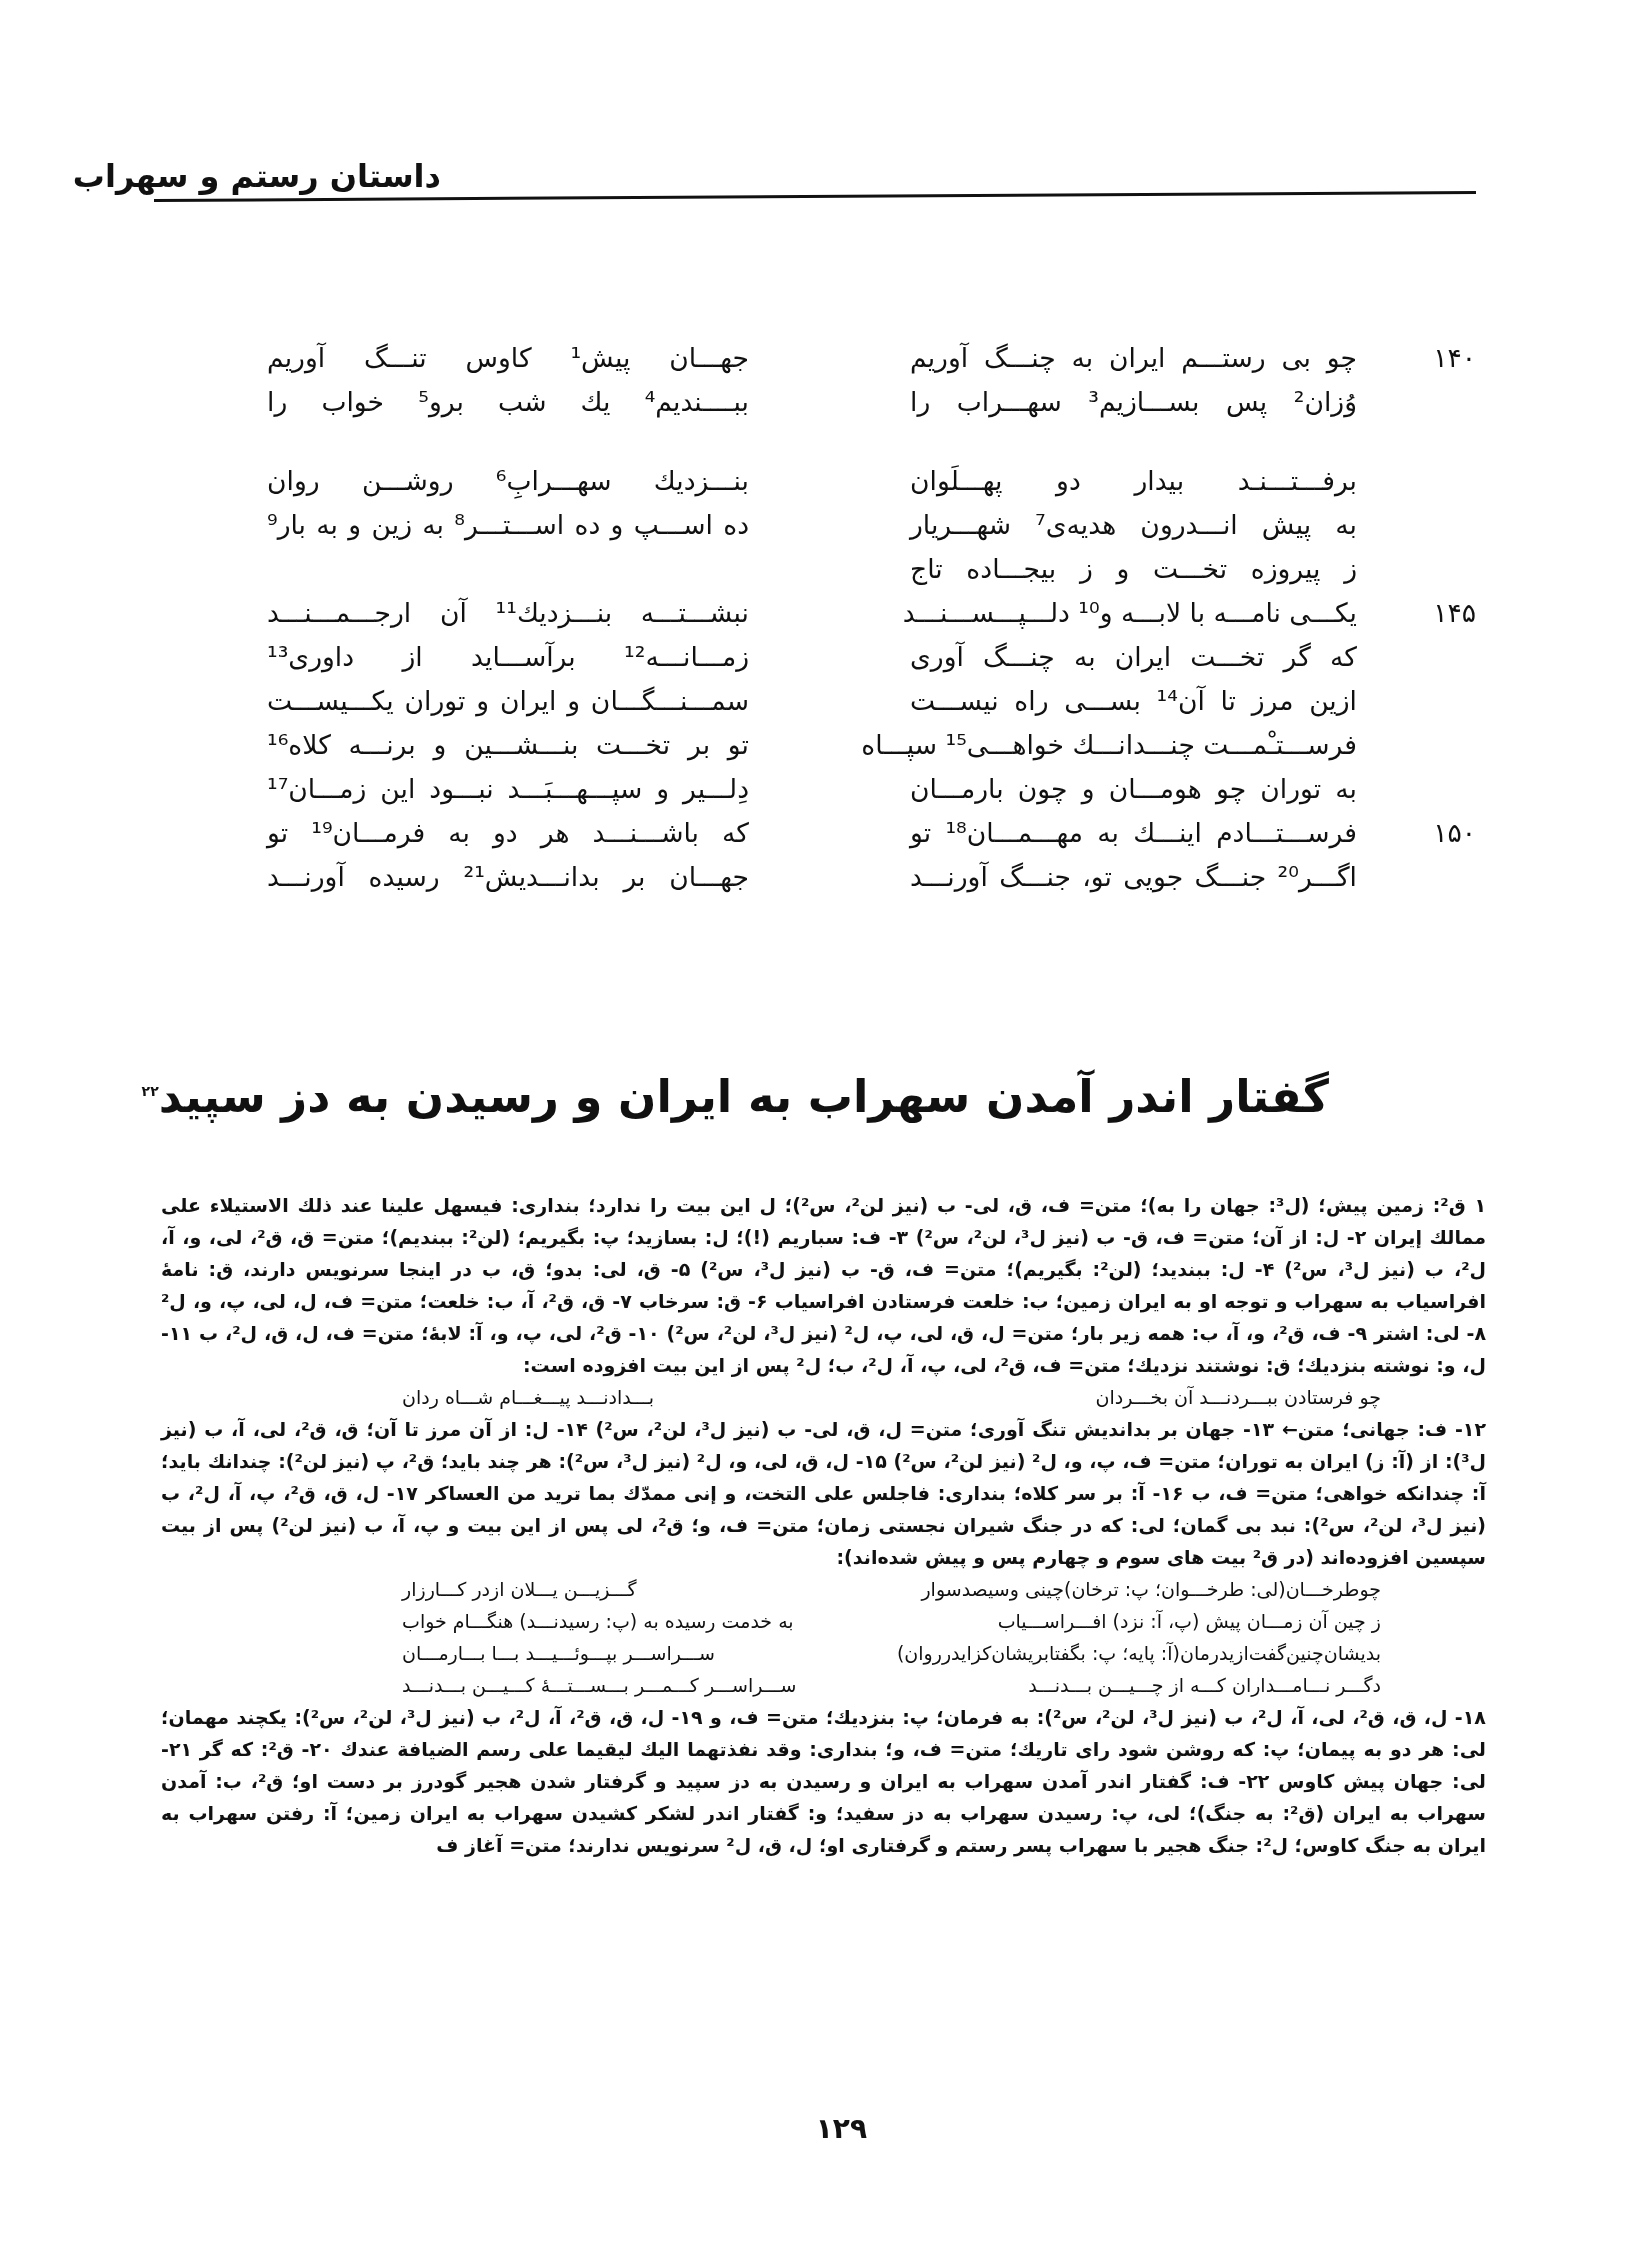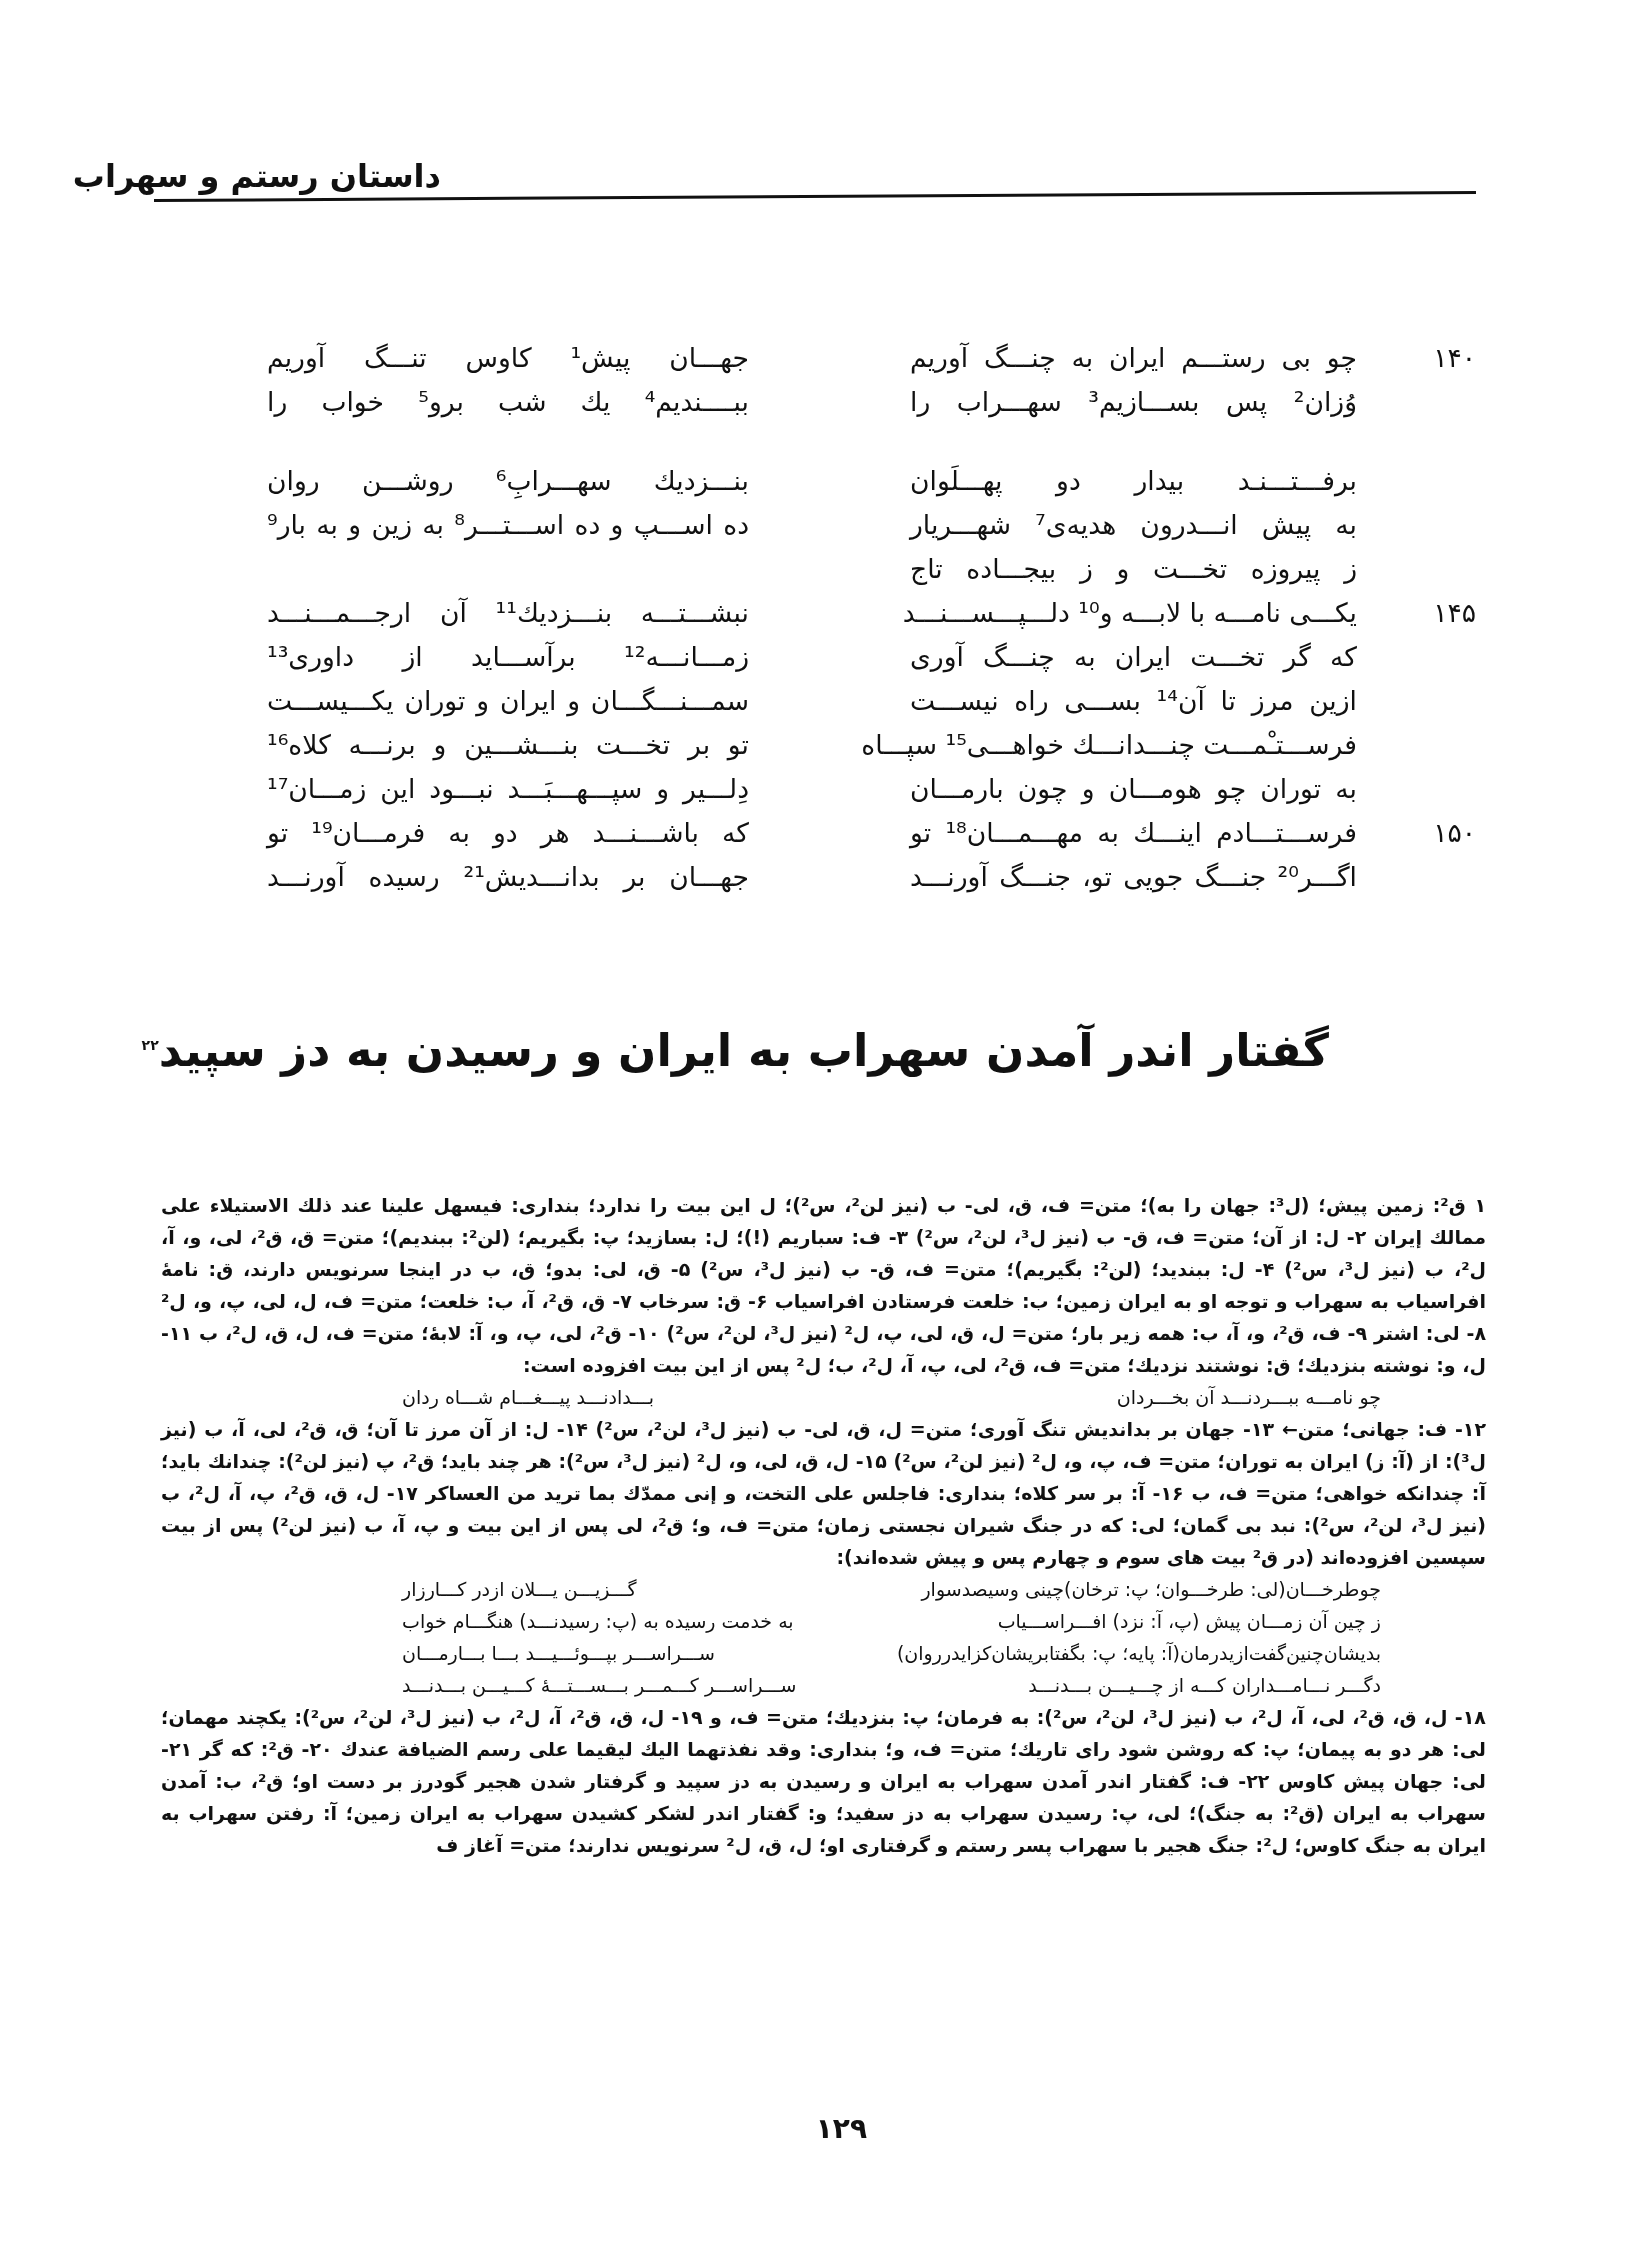--- a/index.html
+++ b/index.html
@@ -8,21 +8,21 @@
   .running-head { position:absolute; right:1199px; top:157px; direction:rtl; font-size:32px; font-weight:bold; white-space:nowrap;margin-left:44px; }
   .head-rule { position:absolute; left:154px; top:199px; width:1322px; height:2.8px; background:#111; transform:rotate(-0.35deg); transform-origin:left center; }
   .verses { position:absolute; left:266px; top:336px; width:1196px; direction:rtl; }
   .verse { position:relative; height:44px; display:flex; flex-direction:row; font-size:26.6px; line-height:44px; }
   .verse.gap { margin-top:35px; }
   .num { position:absolute; right:-14px; width:56px; text-align:right; font-size:26.6px; }
   .hem { position:absolute; white-space:nowrap; text-align:justify; text-align-last:justify; }
   .hem.a { right:105px; width:447px; }
   .hem.b { right:713px; width:482px; }
   sup { font-size:14px; vertical-align:super; line-height:0; }
-  .section-title { position:absolute; left:336px; top:1024px; width:993px; text-align:center; direction:rtl; font-size:45px; font-weight:bold; white-space:nowrap; }
+  .section-title { position:absolute; left:336px; top:1070px; width:993px; text-align:center; direction:rtl; font-size:45px; font-weight:bold; white-space:nowrap; }
   .notes { position:absolute; left:161px; top:1189px; width:1325px; direction:rtl; font-size:19px; line-height:32px; text-align:justify; }
   .notes p { margin:0;font-weight:bold; }
   .notes .vline { display:flex; justify-content:space-between; width:979px; margin-right:105px; font-size:19px; }
   .notes .vline span { white-space:nowrap; }
   .page-number { position:absolute; left:797px; top:2112px; width:70px; text-align:right; font-size:28px; font-weight:bold; }
 </style>
 </head>
 <body>
 
 <div class="page">
@@ -92,21 +92,21 @@
       </div>
   </div>
 
   <div class="section-title">
     <span>گفتار اندر آمدن سهراب به ایران و رسیدن به دز سپید</span><sup>۲۲</sup>
   </div>
 
   <div class="notes">
     <p>۱ ق²: زمین پیش؛ (ل³: جهان را به)؛ متن= ف، ق، لی- ب (نیز لن²، س²)؛ ل این بیت را ندارد؛ بنداری: فیسهل علینا عند ذلك الاستیلاء علی ممالك إیران ۲- ل: از آن؛ متن= ف، ق- ب (نیز ل³، لن²، س²) ۳- ف: سباریم (!)؛ ل: بسازید؛ پ: بگیریم؛ (لن²: ببندیم)؛ متن= ق، ق²، لی، و، آ، ل²، ب (نیز ل³، س²) ۴- ل: ببندید؛ (لن²: بگیریم)؛ متن= ف، ق- ب (نیز ل³، س²) ۵- ق، لی: بدو؛ ق، ب در اینجا سرنویس دارند، ق: نامهٔ افراسیاب به سهراب و توجه او به ایران زمین؛ ب: خلعت فرستادن افراسیاب ۶- ق: سرخاب ۷- ق، ق²، آ، ب: خلعت؛ متن= ف، ل، لی، پ، و، ل² ۸- لی: اشتر ۹- ف، ق²، و، آ، ب: همه زیر بار؛ متن= ل، ق، لی، پ، ل² (نیز ل³، لن²، س²) ۱۰- ق²، لی، پ، و، آ: لابهٔ؛ متن= ف، ل، ق، ل²، ب ۱۱- ل، و: نوشته بنزدیك؛ ق: نوشتند نزدیك؛ متن= ف، ق²، لی، پ، آ، ل²، ب؛ ل² پس از این بیت افزوده است:</p>
     <div class="vline">
-        <span>چو نامـــه ببـــردنـــد آن بخـــردان</span>
+        <span>چو فرستادن ببـــردنـــد آن بخـــردان</span>
         <span>بـــدادنـــد پیـــغـــام شـــاه ردان</span>
       </div>
     <p>۱۲- ف: جهانی؛ متن← ۱۳- جهان بر بداندیش تنگ آوری؛ متن= ل، ق، لی- ب (نیز ل³، لن²، س²) ۱۴- ل: از آن مرز تا آن؛ ق، ق²، لی، آ، ب (نیز ل³): از (آ: ز) ایران به توران؛ متن= ف، پ، و، ل² (نیز لن²، س²) ۱۵- ل، ق، لی، و، ل² (نیز ل³، س²): هر چند باید؛ ق²، پ (نیز لن²): چندانك باید؛ آ: چندانکه خواهی؛ متن= ف، ب ۱۶- آ: بر سر کلاه؛ بنداری: فاجلس علی التخت، و إنی ممدّك بما ترید من العساکر ۱۷- ل، ق، ق²، پ، آ، ل²، ب (نیز ل³، لن²، س²): نبد بی گمان؛ لی: که در جنگ شیران نجستی زمان؛ متن= ف، و؛ ق²، لی پس از این بیت و پ، آ، ب (نیز لن²) پس از بیت سپسین افزوده‌اند (در ق² بیت های سوم و چهارم پس و پیش شده‌اند):</p>
     <div class="vline">
         <span>چوطرخـــان(لی: طرخـــوان؛ پ: ترخان)چینی وسیصدسوار</span>
         <span>گـــزیـــن یـــلان ازدر کـــارزار</span>
       </div>
     <div class="vline">
         <span>ز چین آن زمـــان پیش (پ، آ: نزد) افـــراســـیاب</span>
         <span>به خدمت رسیده به (پ: رسیدنـــد) هنگـــام خواب</span>

